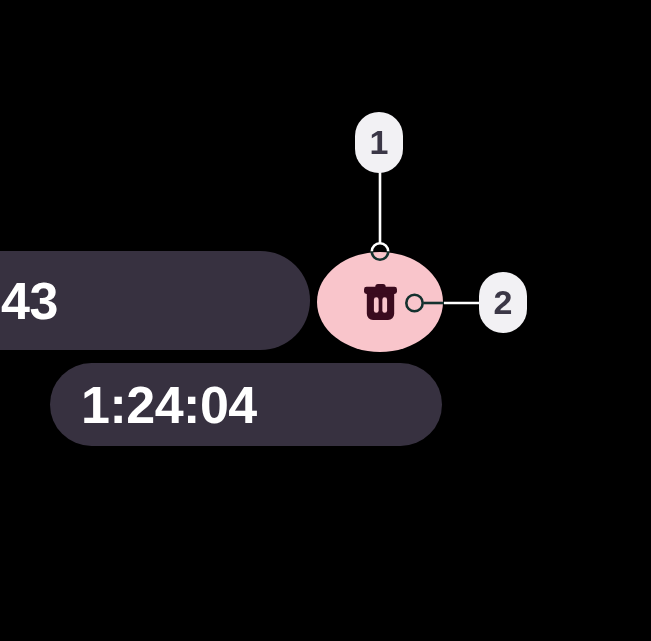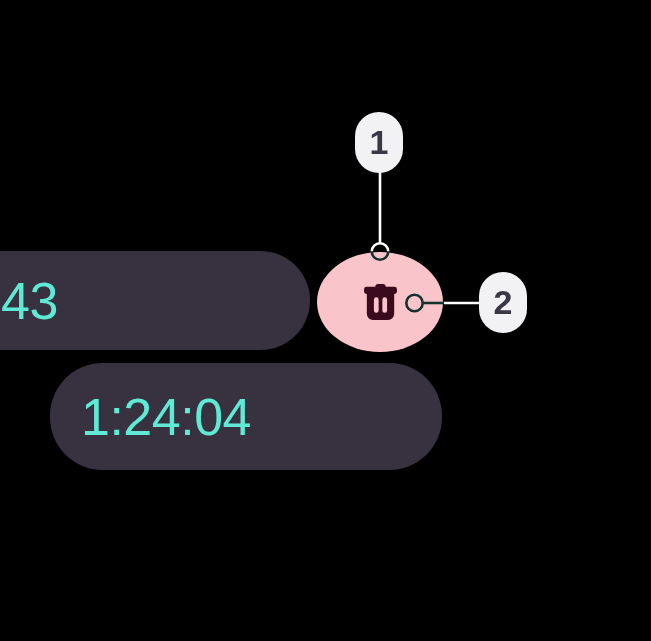--- a/index.html
+++ b/index.html
@@ -28,29 +28,29 @@
     top: 251px;
     width: 572px;
     height: 99px;
     border-radius: 49.5px;
   }
   .chip-partial .chip-text { margin-left: 263px; }
   .chip-total {
     left: 50px;
     top: 363px;
     width: 392px;
-    height: 107px;
+    height: 83px;
     border-radius: 52.5px;
     align-items: center;
   }
   .chip-total .chip-text { margin-left: 31px; }
   .chip-text {
-    color: #5eead4;
+    color: #ffffff;
     font-size: 52px;
-    font-weight: 400;
+    font-weight: 700;
     letter-spacing: -0.5px;
     white-space: nowrap;
   }
 
   
   .delete-btn {
     position: absolute;
     left: 317px;
     top: 252px;
     width: 126px;

